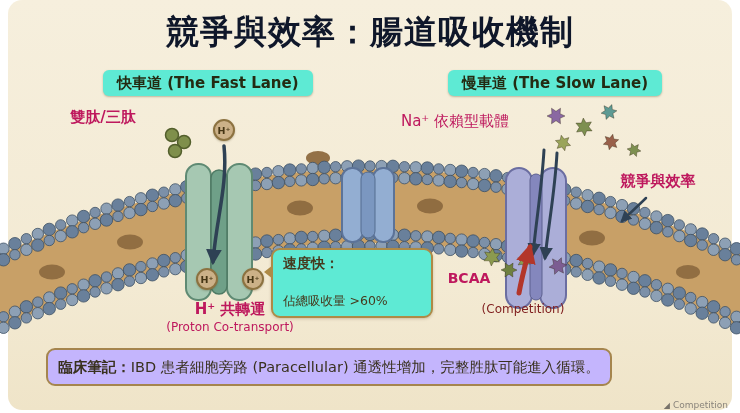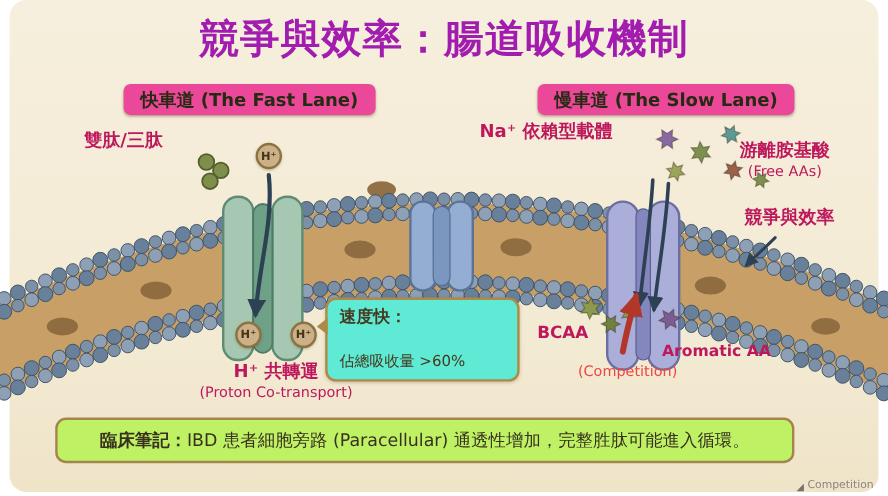--- a/index.html
+++ b/index.html
@@ -3,56 +3,56 @@
 <meta charset="utf-8">
 <style>
   html,body{margin:0;padding:0;background:#ffffff;}
   .page{position:relative;width:740px;height:413px;overflow:hidden;
         font-family:"DejaVu Sans","Liberation Sans",sans-serif;background:#ffffff;}
   .bg{position:absolute;left:8px;right:8px;top:0;bottom:3px;
       background:linear-gradient(180deg,#f6efdd 0%,#f3ead3 70%,#efe4c8 100%);
       border-radius:14px;}
   svg.scene{position:absolute;left:0;top:0;}
   .title{position:absolute;left:0;top:10px;width:100%;text-align:center;
-         font-size:33px;font-weight:bold;color:#a21caf;letter-spacing:1px;}
+         font-size:33px;font-weight:bold;color:#0f172a;letter-spacing:1px;}
   .badge{position:absolute;top:70px;height:26px;line-height:26px;padding:0 14px;
-         border-radius:6px;background:#ec4899;color:#242b12;font-size:15px;
+         border-radius:6px;background:#5eead4;color:#242b12;font-size:15px;
          font-weight:bold;box-shadow:0 1px 2px rgba(90,80,40,.35);}
   .badge.fast{left:103px;}
   .badge.slow{left:448px;}
   .lbl{position:absolute;text-align:center;color:#be185d;}
   .lbl .zh{font-size:15px;font-weight:bold;display:block;}
   .lbl .en{font-size:12px;display:block;margin-top:1px;}
   .lbl-dipeptide{left:36px;top:108px;width:134px;}
   .lbl-pept1{left:96px;top:170px;width:80px;font-size:17px;font-weight:bold;}
-  .lbl-na{left:392px;top:100px;width:126px;font-size:15px;font-weight:bold;}
+  .lbl-na{left:392px;top:112px;width:126px;font-size:15px;font-weight:normal;}
   .lbl-freeaa{left:596px;top:116px;width:116px;}
   .lbl-freeaa2{left:598px;top:172px;width:120px;font-size:15px;font-weight:bold;}
   .lbl-bcaa{left:436px;top:270px;width:66px;font-size:14px;font-weight:bold;}
   .lbl-aromatic{left:544px;top:286px;width:106px;font-size:13px;font-weight:bold;}
   .lbl-cotransport{left:158px;top:300px;width:144px;}
   .lbl-competition{left:464px;top:301px;width:118px;color:#a82c20;}
-  .lbl-competition .en{color:#ef4444;}
+  .lbl-competition .en{color:#7f1d1d;}
   .hplus{position:absolute;width:22px;height:22px;border-radius:50%;
          background:#ccb188;border:2px solid #8c7240;color:#453514;
          font-size:9.5px;font-weight:bold;display:flex;align-items:center;
          justify-content:center;box-sizing:border-box;box-shadow:0 1px 2px rgba(80,60,20,.3);}
   .hplus.top{left:213px;top:119px;}
   .hplus.b1{left:196px;top:268px;}
   .hplus.b2{left:242px;top:268px;}
   .callout{position:absolute;left:271px;top:248px;width:138px;
            background:#5eead4;border:2px solid #ae8a46;border-radius:9px;
            padding:5px 10px 6px 10px;color:#463a1e;box-shadow:0 1px 3px rgba(90,70,30,.25);}
   .callout::before{content:"";position:absolute;left:-9px;top:15px;width:0;height:0;
            border-top:7px solid transparent;border-bottom:7px solid transparent;
            border-right:9px solid #ae8a46;}
   .callout .l1{font-size:14px;font-weight:bold;display:block;}
   .callout .l2{font-size:12.5px;display:block;margin-top:20px;}
-  .note{position:absolute;left:46px;top:348px;width:616px;height:38px;
-        background:#bef264;border:2px solid #a5854e;border-radius:9px;
+  .note{position:absolute;left:46px;top:348px;width:566px;height:38px;
+        background:#c4b5fd;border:2px solid #a5854e;border-radius:9px;
         box-sizing:border-box;display:flex;align-items:center;justify-content:center;
         color:#39311f;font-size:14.5px;}
   .note .pfx{font-weight:bold;}
   .watermark{position:absolute;right:12px;bottom:3px;font-size:9px;color:#8a857c;
         display:flex;align-items:center;gap:3px;}
   .watermark .wicon{font-size:8px;color:#77726a;}
 </style>
 </head>
 <body>
 
@@ -418,29 +418,24 @@
     <span class="l2">佔總吸收量 &gt;60%</span>
   </div>
 
   <div class="lbl lbl-cotransport">
     <span class="zh">H⁺ 共轉運</span>
     <span class="en">(Proton Co-transport)</span>
   </div>
 
   <div class="lbl lbl-na">Na⁺ 依賴型載體</div>
 
-  <div class="lbl lbl-freeaa">
-    <span class="zh">游離胺基酸</span>
-    <span class="en">(Free AAs)</span>
-  </div>
 
   <div class="lbl lbl-freeaa2">競爭與效率</div>
 
   <div class="lbl lbl-bcaa">BCAA</div>
-  <div class="lbl lbl-aromatic">Aromatic AA</div>
 
   <div class="lbl lbl-competition">
     <span class="en">(Competition)</span>
   </div>
 
   <div class="note">
     <span>
       <span class="pfx">臨床筆記：</span><span>IBD 患者細胞旁路 (Paracellular) 通透性增加，完整胜肽可能進入循環。</span>
     </span>
   </div>

